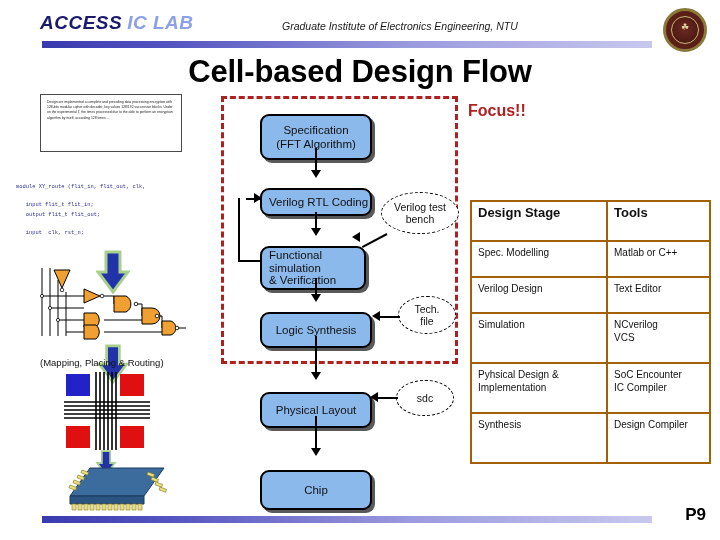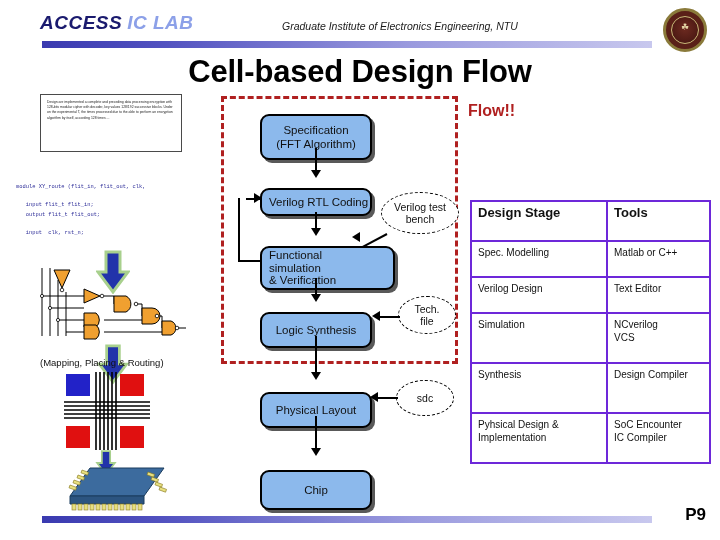--- a/index.html
+++ b/index.html
@@ -149,21 +149,21 @@
     border-left:8px solid #000;
   }
 
   
   #tools-table {
     position:absolute; left:470px; top:200px; width:241px;
     border-collapse:collapse;
     background:#fff;
   }
   #tools-table th, #tools-table td {
-    border:2px solid #6d28d9;
+    border:2px solid #a16207;
     padding:4px 6px;
     text-align:left;
     vertical-align:top;
     font-size:10px;
     color:#111;
     line-height:13px;
   }
   #tools-table th { font-size:13px; font-weight:bold; height:30px; }
   #tools-table td { height:26px; }
   #tools-table td.tall { height:40px; }
@@ -305,40 +305,40 @@
     <rect x="104" y="20" width="7" height="3" transform="rotate(20 104 20)"></rect>
     <rect x="108" y="25" width="7" height="3" transform="rotate(20 108 25)"></rect>
     <rect x="30" y="8" width="7" height="3" transform="rotate(20 30 8)"></rect>
     <rect x="26" y="13" width="7" height="3" transform="rotate(20 26 13)"></rect>
     <rect x="22" y="18" width="7" height="3" transform="rotate(20 22 18)"></rect>
     <rect x="18" y="23" width="7" height="3" transform="rotate(20 18 23)"></rect>
   </g>
 </svg>
 
 <div id="focus-region"></div>
-<div id="focus-label">Flow!!</div>
+<div id="focus-label">Focus!!</div>
 
 <div class="flow-box" style="left:260px; top:102px; width:112px; height:46px;">
   <div>
     <div>Specification</div>
     <div>(FFT Algorithm)</div>
   </div>
 </div>
 
 <div class="conn conn-v" style="left:315px; top:148px; height:24px;"></div>
 <div class="arrow-head-down" style="left:311px; top:170px;"></div>
 
 <div class="flow-box left-align" style="left:260px; top:176px; width:112px; height:28px;">
   <div>Verilog RTL Coding</div>
 </div>
 
 <div class="conn conn-v" style="left:315px; top:212px; height:18px;"></div>
 <div class="arrow-head-down" style="left:311px; top:228px;"></div>
 
-<div class="flow-box left-align" style="left:260px; top:234px; width:135px; height:44px;">
+<div class="flow-box left-align" style="left:260px; top:234px; width:106px; height:44px;">
   <div style="line-height:12.5px;">
     <div>Functional</div>
     <div>simulation</div>
     <div>&amp; Verification</div>
   </div>
 </div>
 
 <div class="conn conn-v" style="left:315px; top:278px; height:18px;"></div>
 <div class="arrow-head-down" style="left:311px; top:294px;"></div>
 
@@ -404,32 +404,32 @@
     <tr>
       <td>Verilog Design</td>
       <td>Text Editor</td>
     </tr>
     <tr>
       <td class="tall">Simulation</td>
       <td class="tall">
         <span class="cell-line">NCverilog</span>
         <span class="cell-line">VCS</span>
       </td>
-    </tr>
-    <tr>
-      <td class="tall">Synthesis</td>
-      <td class="tall">Design Compiler</td>
     </tr>
     <tr>
       <td class="tall">
         <span class="cell-line">Pyhsical Design &amp;</span>
         <span class="cell-line">Implementation</span>
       </td>
       <td class="tall">
         <span class="cell-line">SoC Encounter</span>
         <span class="cell-line">IC Compiler</span>
       </td>
     </tr>
+    <tr>
+      <td class="tall">Synthesis</td>
+      <td class="tall">Design Compiler</td>
+    </tr>
   </tbody>
 </table>
 
 <div id="footer-rule"></div>
 <div id="page-number">P9</div>
 
 </body></html>

